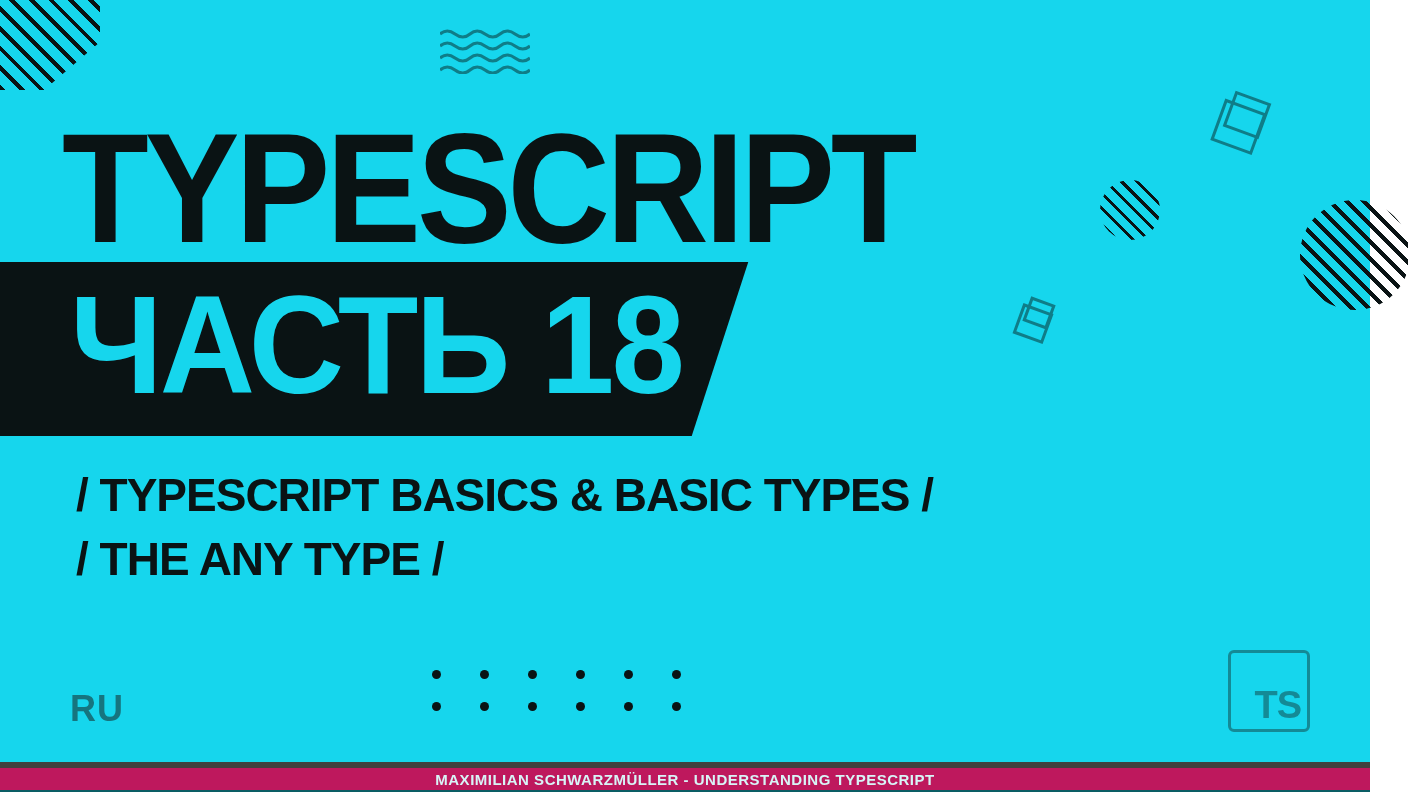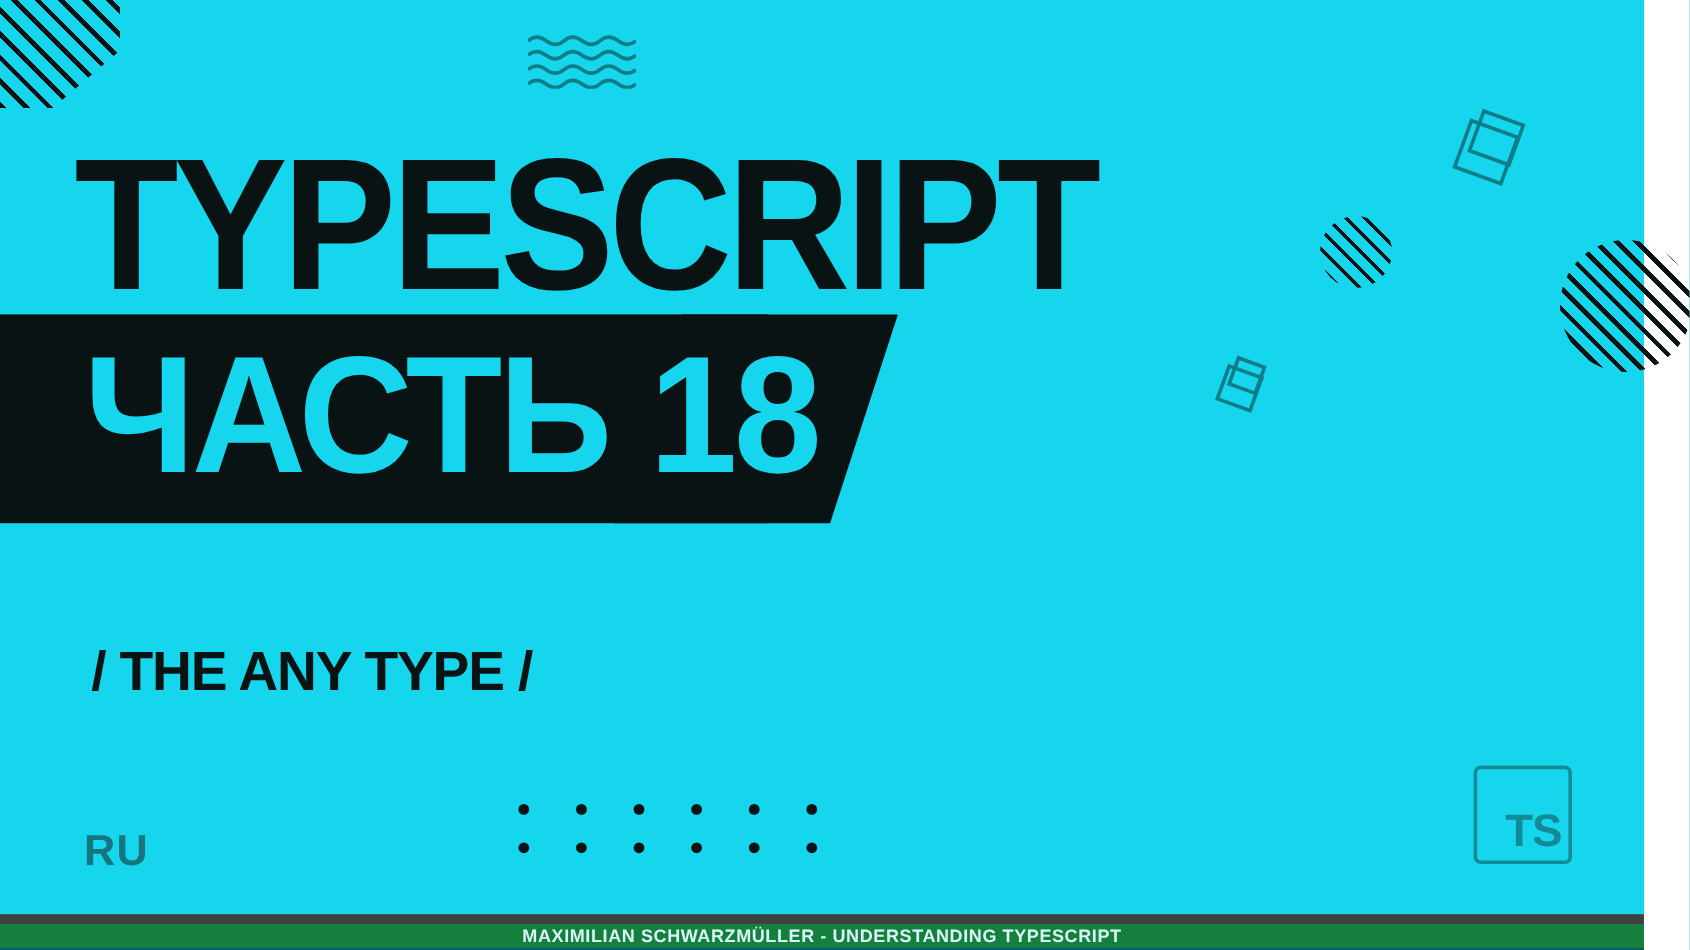--- a/index.html
+++ b/index.html
@@ -86,21 +86,21 @@
     column-gap: 38px;
     row-gap: 22px;
   }
   .dots span {
     width: 9px; height: 9px; background: #0a1314; border-radius: 50%;
   }
   
   .tslogo {
     position: absolute;
     right: 60px;
-    bottom: 72px;
+    bottom: 60px;
     width: 82px;
     height: 82px;
     border: 3px solid #148a96;
     border-radius: 6px;
     display: flex;
     align-items: flex-end;
     justify-content: flex-end;
     padding: 4px 6px 2px 0;
   }
   .tslogo span {
@@ -110,22 +110,22 @@
     color: #148a96;
     letter-spacing: -1px;
   }
   
   .footer {
     position: absolute;
     left: 0;
     bottom: 0;
     width: 100%;
     height: 30px;
-    background: #15803d;
-    border-top: 8px solid #404040;
+    background: #be185d;
+    border-top: 6px solid #404040;
     border-bottom: 2px solid #0a5d64;
     display: flex;
     align-items: center;
     justify-content: center;
   }
   .footer span {
     color: #d8f4f7;
     font-size: 15px;
     font-weight: 900;
     letter-spacing: 0.5px;
@@ -187,20 +187,21 @@
   <div class="deco sq-small"></div>
   <div class="deco circle-lines"></div>
   <div class="deco circle-lines2"></div>
 
   <div class="title">TYPESCRIPT</div>
 
   <div class="bar-wrap"></div>
   <div class="bar-skew"></div>
   <div class="part">ЧАСТЬ 18</div>
 
+  <div class="sub sub1">/ TYPESCRIPT BASICS &amp; BASIC TYPES /</div>
   <div class="sub sub2">/ THE ANY TYPE /</div>
 
   <div class="ru">RU</div>
 
   <div class="dots">
     <span></span>
       <span></span>
       <span></span>
       <span></span>
       <span></span>

